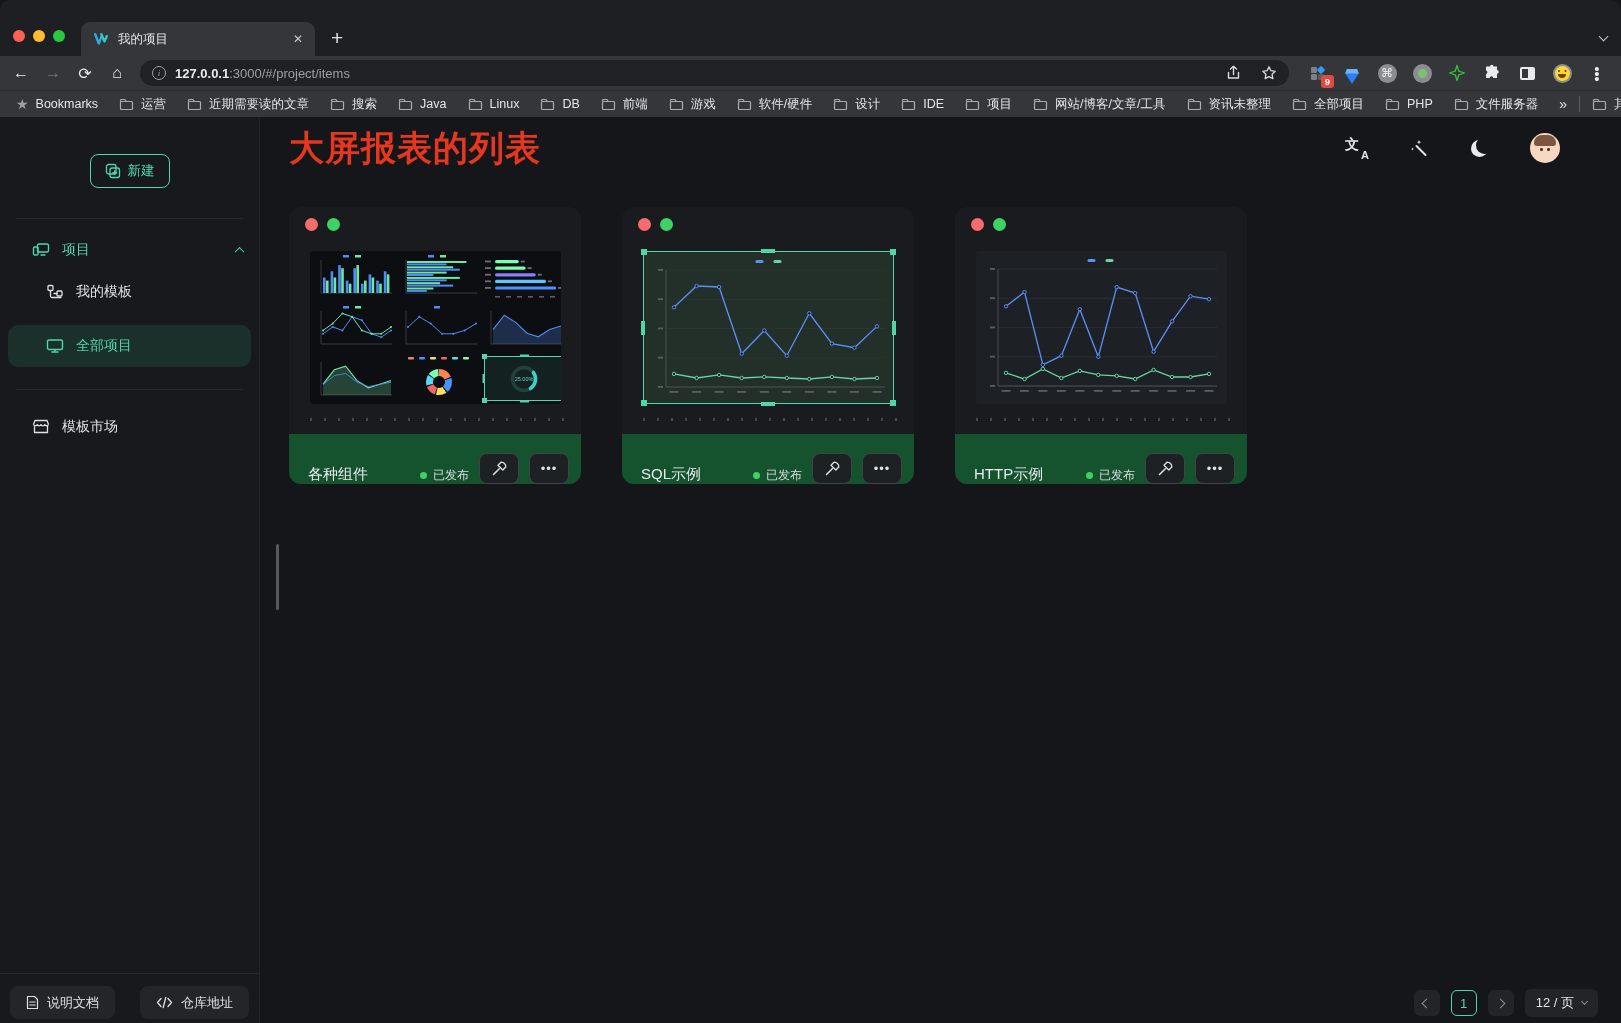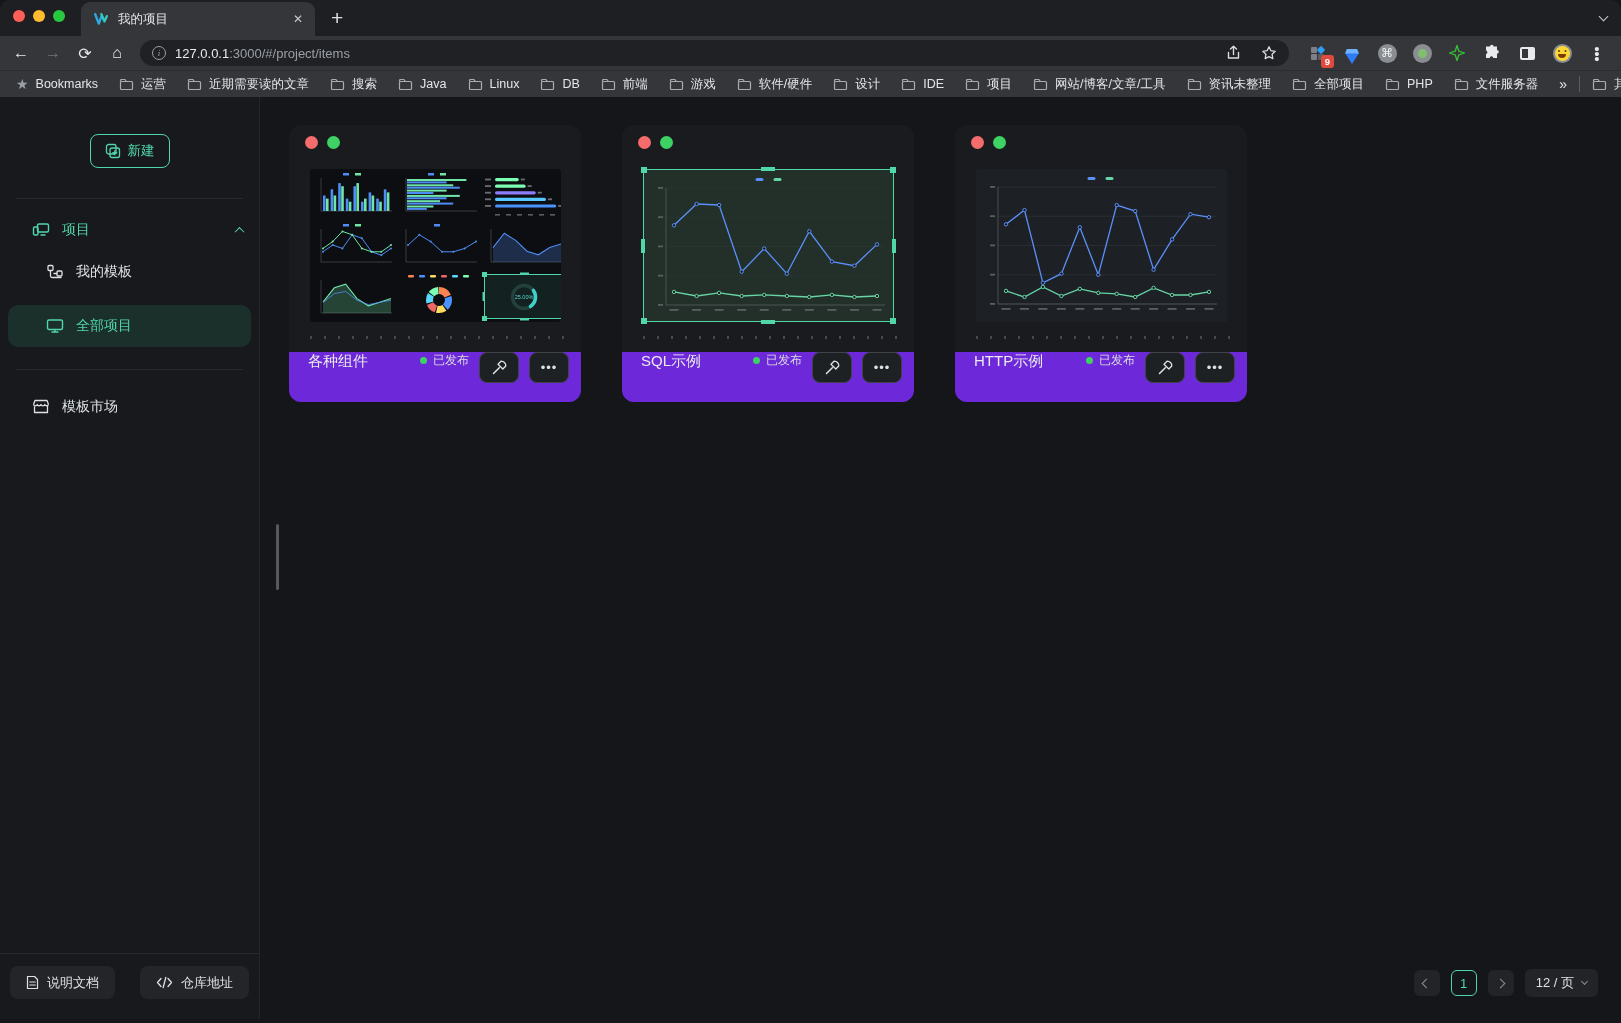--- a/index.html
+++ b/index.html
@@ -1,33 +1,33 @@
 <!DOCTYPE html>
 <html><head>
 <meta charset="utf-8">
 <style>
   html,body{margin:0;padding:0;width:1621px;height:1023px;background:#141619;
     font-family:"Liberation Sans","DejaVu Sans",sans-serif;overflow:hidden;
     -webkit-font-smoothing:antialiased;}
   *{box-sizing:border-box}
   
-  .tabstrip{height:36px;background:#1e1f22;display:flex;align-items:flex-end;position:relative;border-radius:10px 10px 0 0}
+  .tabstrip{height:56px;background:#1e1f22;display:flex;align-items:flex-end;position:relative;border-radius:10px 10px 0 0}
   .traffic{display:flex;gap:8px;align-items:center;height:40px;padding:0 16px 0 13px}
   .light{width:12px;height:12px;border-radius:50%}
   .tab{width:234px;height:34px;background:#35363a;border-radius:9px 9px 0 0;display:flex;align-items:center;gap:9px;padding:0 12px;color:#e3e5e8;font-size:12.5px}
   .tab-title{flex:1;white-space:nowrap;overflow:hidden}
   .tab-close{color:#c7cacd;font-size:12px;cursor:default}
   .newtab{color:#dcdee1;font-size:21px;font-weight:300;margin:0 0 6px 16px}
   .tabsearch{position:absolute;right:14px;bottom:12px;color:#c7cacd}
   .toolbar{height:34px;background:#35363a;display:flex;align-items:center;padding:0 6px;gap:2px}
   .nav-btn{width:30px;height:28px;display:flex;align-items:center;justify-content:center;color:#e8eaed;font-size:16px;border-radius:50%}
   .nav-btn.dim{color:#73767a}
   .addressbar{flex:1;height:26px;margin:0 6px;background:#202124;border-radius:14px;display:flex;align-items:center;padding:0 12px;font-size:13px}
   .info-i{width:14px;height:14px;border:1.2px solid #9aa0a6;border-radius:50%;color:#9aa0a6;font-size:9px;display:flex;align-items:center;justify-content:center;font-style:italic;font-family:"Liberation Serif",serif;margin-right:9px}
-  .url-host{color:#e8eaed;font-weight:400}
+  .url-host{color:#e8eaed;font-weight:700}
   .url-rest{color:#9aa0a6}
   .addr-right{margin-left:auto;display:flex;align-items:center;gap:20px;color:#dadce0}
   .extensions{display:flex;align-items:center;gap:15px;padding:0 8px 0 10px}
   .ext{position:relative;display:flex;align-items:center;justify-content:center;width:20px;height:20px}
   .badge{position:absolute;right:-7px;bottom:-5px;background:#e04a3f;color:#fff;font-size:9.5px;padding:1px 4px;border-radius:3px;font-weight:700}
   .grid-ico{width:13px;height:13px;display:grid;grid-template-columns:6px 6px;gap:1px}
   .grid-ico i{background:#7d8187;border-radius:1px}
   .grid-ico i.b{background:#2f9df4;transform:rotate(45deg)}
   .gem{width:0;height:0;border-left:7px solid transparent;border-right:7px solid transparent;border-top:11px solid #2f7df4;position:relative}
   .gem:before{content:"";position:absolute;left:-7px;top:-15px;width:14px;height:5px;background:#6fb3ff;clip-path:polygon(15% 0,85% 0,100% 100%,0 100%)}
@@ -86,21 +86,21 @@
   .handle{position:absolute;background:#51d6a9;z-index:3}
   .h-t{left:50%;top:-3px;width:14px;height:4px;margin-left:-7px}
   .h-b{left:50%;bottom:-3px;width:14px;height:4px;margin-left:-7px}
   .h-l{top:50%;left:-3px;width:4px;height:14px;margin-top:-7px}
   .h-r{top:50%;right:-3px;width:4px;height:14px;margin-top:-7px}
   .h-tl{left:-3px;top:-3px;width:6px;height:6px}
   .h-tr{right:-3px;top:-3px;width:6px;height:6px}
   .h-bl{left:-3px;bottom:-3px;width:6px;height:6px}
   .h-br{right:-3px;bottom:-3px;width:6px;height:6px}
   .dotted-sep{height:3px;margin:14px 12px 0;background-image:radial-gradient(circle,#46494d 1.2px,transparent 1.4px);background-size:14px 3px;background-position:3px 0;background-repeat:repeat-x}
-  .card-footer{position:absolute;left:0;right:0;bottom:0;height:50px;background:#6d28d9;border-radius:0 0 12px 12px;display:flex;align-items:flex-start;padding:0 12px 0 19px}
+  .card-footer{position:absolute;left:0;right:0;bottom:0;height:50px;background:#14532d;border-radius:0 0 12px 12px;display:flex;align-items:flex-end;padding:0 12px 0 19px}
   .card-title{font-size:15px;color:#e8eaec}
   .card-status{margin-left:auto;display:flex;align-items:center;gap:6px;font-size:12px;color:#d8dbde}
   .status-dot{width:7px;height:7px;border-radius:50%;background:#3ed164}
   .icon-btn{width:40px;height:31px;background:#1e2124;border:1px solid #3f4246;border-radius:8px;color:#dfe2e5;display:flex;align-items:center;justify-content:center;margin-left:10px;cursor:pointer;font-size:13px;letter-spacing:1px}
   .content-scrollbar{position:absolute;left:16px;top:427px;width:3px;height:66px;background:#55585d;border-radius:2px}
   .pagination{position:absolute;right:23px;bottom:22px;display:flex;align-items:center;gap:11px}
   .pg-btn{width:26px;height:26px;background:#222428;border:none;border-radius:6px;color:#8a8f94;display:flex;align-items:center;justify-content:center;cursor:pointer}
   .pg-cur{width:26px;height:26px;background:transparent;border:1px solid #51d6a9;border-radius:6px;color:#51d6a9;font-size:13px;display:flex;align-items:center;justify-content:center}
   .pg-size{height:28px;background:#222428;border-radius:6px;color:#dfe2e5;font-size:13px;display:flex;align-items:center;gap:8px;padding:0 11px;cursor:pointer}
   .pg-size .chev{width:5px;height:5px;border-color:#8a8f94;margin-top:-3px}
@@ -381,20 +381,35 @@
       <button class="foot-btn">
         <svg width="17" height="13" viewBox="0 0 17 13">
           <path d="M5 2.5 L1.5 6.5 5 10.5 M12 2.5 L15.5 6.5 12 10.5 M9.8 1.5 L7.2 11.5" stroke="#dfe2e5" stroke-width="1.3" fill="none" stroke-linecap="round" stroke-linejoin="round"></path>
         </svg>
         <span>仓库地址</span>
       </button>
     </div>
   </div>
 
   <div class="main">
+    <div class="main-header">
+      <span class="page-title">大屏报表的列表</span>
+      <span class="header-icons">
+        <span class="trans-ico">
+            <span class="zh">文</span>
+            <span class="en">A</span>
+          </span>
+        <svg width="20" height="20" viewBox="0 0 20 20">
+          <path d="M7.5 8 L16.5 17" stroke="#e2e4e7" stroke-width="2" stroke-linecap="round"></path>
+          <path d="M4.5 2.5 v3 M3 4 h3 M10 2 l.6 1.6 L12.2 4.2 l-1.6.6 L10 6.4 9.4 4.8 7.8 4.2 9.4 3.6 Z M3.5 9.5 l.4 1.1 1.1.4 -1.1.4 -.4 1.1 -.4-1.1 -1.1-.4 1.1-.4 Z" fill="#e2e4e7"></path>
+        </svg>
+        <span class="moon"></span>
+        <span class="avatar"></span>
+      </span>
+    </div>
 
     <div class="cards">
 
       <div class="card">
         <div class="card-dots">
           <span class="cdot" id="c0-red" style="background: rgb(245, 108, 108);"></span>
           <span class="cdot" id="c0-green" style="background: rgb(62, 209, 100);"></span>
         </div>
         <div class="card-preview" id="preview-0"><svg width="251" height="153">
               <g transform="translate(3,2)">

